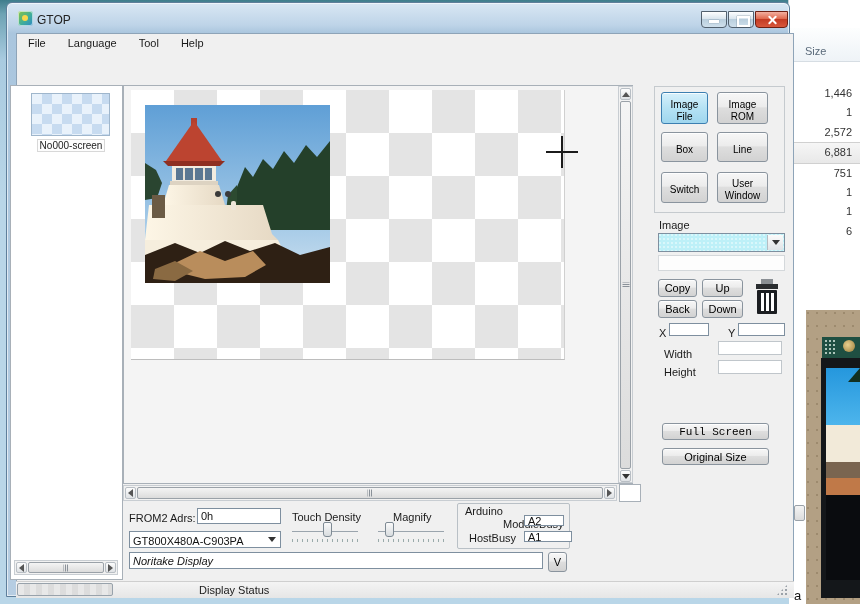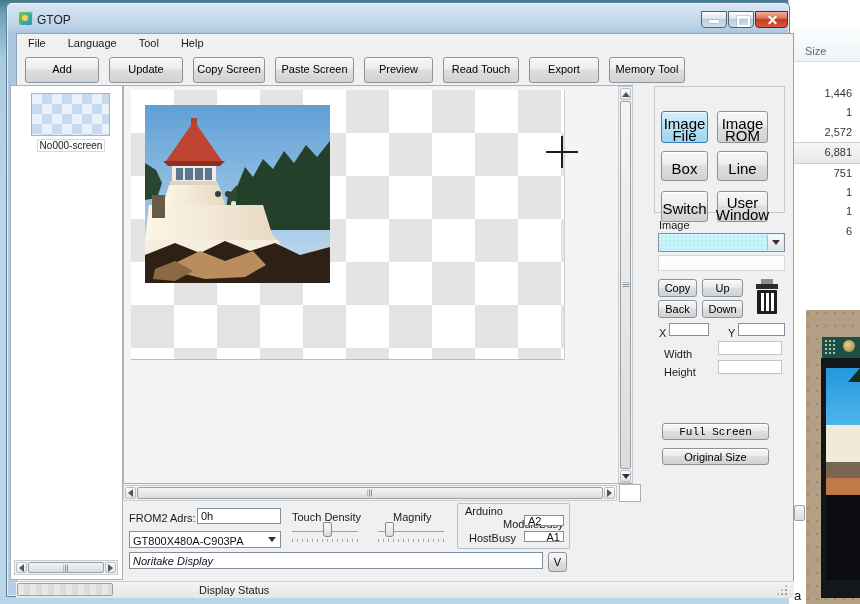--- a/index.html
+++ b/index.html
@@ -79,21 +79,21 @@
        background:linear-gradient(180deg,#fdfefe,#eef3f7);border-bottom:1px solid #d6dde3;}
   .size-row{height:19.4px;line-height:19.4px;text-align:right;padding-right:8px;color:#333;}
   .size-row.hl{background:linear-gradient(180deg,#f6f6f6,#e8e8e8);border:1px solid #d0d0d0;border-left:none;border-right:none;}
   
   .photo{left:806px;top:310px;width:54px;height:294px;background:#b3a084;overflow:hidden;}
   .photo .speck{position:absolute;inset:0;opacity:.4;
        background:radial-gradient(circle at 2px 3px,#7c6a4c 1px,transparent 1.3px);background-size:9px 13px;}
   .crosshair-h{width:32px;height:2px;background:#1b1b1b;}
   .crosshair-v{width:2px;height:32px;background:#1b1b1b;}
   .lbl{white-space:nowrap;}
-  .toolbtn{font-size:15px;line-height:12px;padding-top:5px;margin-top:19px;}
+  .toolbtn{font-size:10px;line-height:12px;padding-top:5px;}
 </style>
 </head>
 <body>
 
 <div class="abs bgwin"></div>
 <div class="abs bgwin-head">
   <span class="abs lbl" style="left:17px;top:17px;color:#5a6a7a;">Size</span>
 </div>
 <div class="abs" style="left:788px;top:84px;width:72px;">
   <div class="size-row">1,446</div>
@@ -145,30 +145,20 @@
 
   <div class="abs client"></div>
 
   <div class="abs menubar">
     <span class="menuitem">File</span>
     <span class="menuitem">Language</span>
     <span class="menuitem">Tool</span>
     <span class="menuitem">Help</span>
   </div>
 
-  <div class="abs toolbar">
-    <div class="btn tbtn" style="width:72px;">Add</div>
-    <div class="btn tbtn" style="width:72px;">Update</div>
-    <div class="btn tbtn" style="width:70px;">Copy Screen</div>
-    <div class="btn tbtn" style="width:77px;">Paste Screen</div>
-    <div class="btn tbtn" style="width:67px;">Preview</div>
-    <div class="btn tbtn" style="width:74px;">Read Touch</div>
-    <div class="btn tbtn" style="width:68px;">Export</div>
-    <div class="btn tbtn" style="width:74px;">Memory Tool</div>
-  </div>
 
   <div class="abs panel-white" style="left:3px;top:82px;width:113px;height:495px;">
     <div class="abs checker-blue" style="left:20px;top:7px;width:79px;height:43px;border:1px solid #9fb6cc;"></div>
     <div class="abs" style="left:26px;top:53px;width:68px;height:13px;background:#fdfdfd;border:1px solid #d8d8d8;text-align:center;font-size:10px;line-height:12px;">No000-screen</div>
 
     <div class="abs sb-track" style="left:3px;top:474px;width:104px;height:15px;">
       <div class="abs sb-btn center" style="left:1px;top:1px;width:11px;height:11px;">
           <span class="tri-left"></span>
         </div>
       <div class="abs sb-thumb" style="left:13px;top:1px;width:76px;height:11px;">
@@ -312,21 +302,21 @@
   <span class="abs lbl" style="left:386px;top:508px;">Magnify</span>
   <div class="abs slider-track" style="left:371px;top:528px;width:66px;"></div>
   <div class="abs slider-thumb" style="left:378px;top:519px;"></div>
   <div class="abs ticks" style="left:371px;top:536px;width:66px;"></div>
 
   <div class="abs groupbox" style="left:450px;top:500px;width:113px;height:46px;">
     <span class="abs lbl" style="left:7px;top:1px;">Arduino</span>
     <span class="abs lbl" style="left:7px;top:14px;padding-left:38px;">ModuleBusy</span>
     <span class="abs lbl" style="left:11px;top:28px;">HostBusy</span>
     <input class="abs input" style="left: 66px; top: 11px; width: 40px; height: 11px;" value="A2">
-    <input class="abs input" style="left: 66px; top: 27px; width: 40px; height: 11px; text-align: right;" value="A1">
+    <input class="abs input" style="left: 66px; top: 27px; width: 48px; height: 11px;" value="A1">
   </div>
 
   <input class="abs input" style="left: 122px; top: 549px; width: 414px; height: 17px; font-style: italic;" value="Noritake Display">
   <div class="abs btn center" style="left:541px;top:549px;width:19px;height:20px;">V</div>
 
   <div class="abs statusbar"></div>
   <div class="abs progress"></div>
   <span class="abs lbl" style="left:192px;top:581px;">Display Status</span>
   <div class="abs resize-grip" style="left:770px;top:582px;"></div>
 </div>

